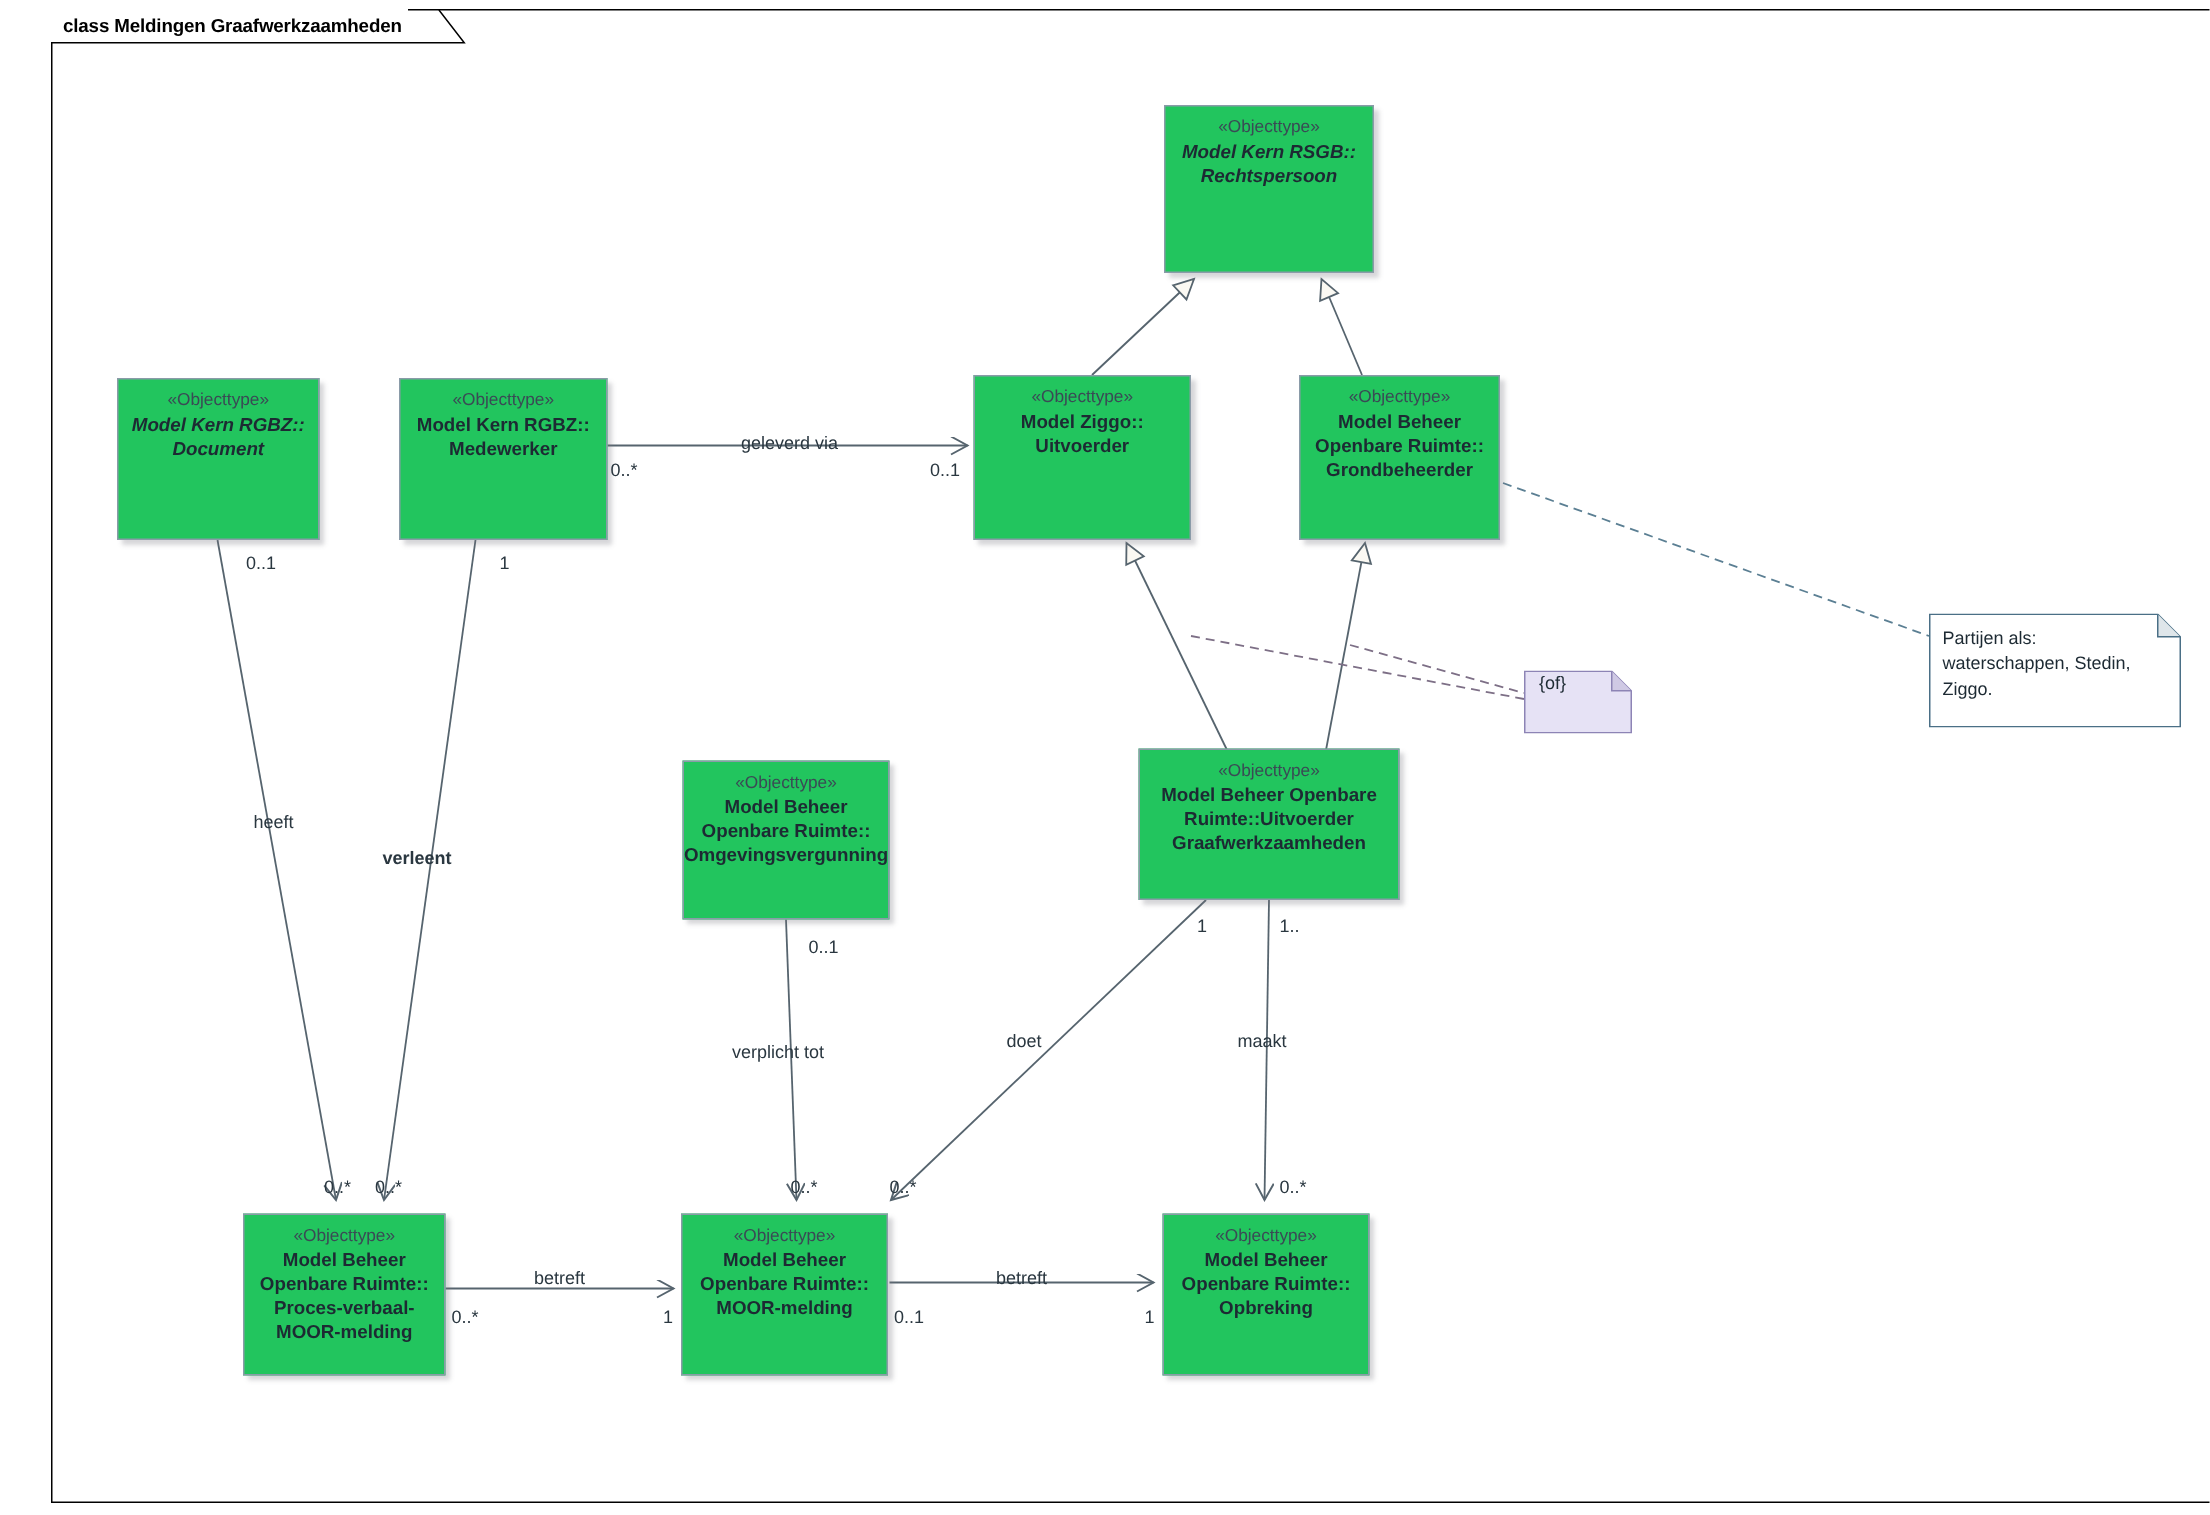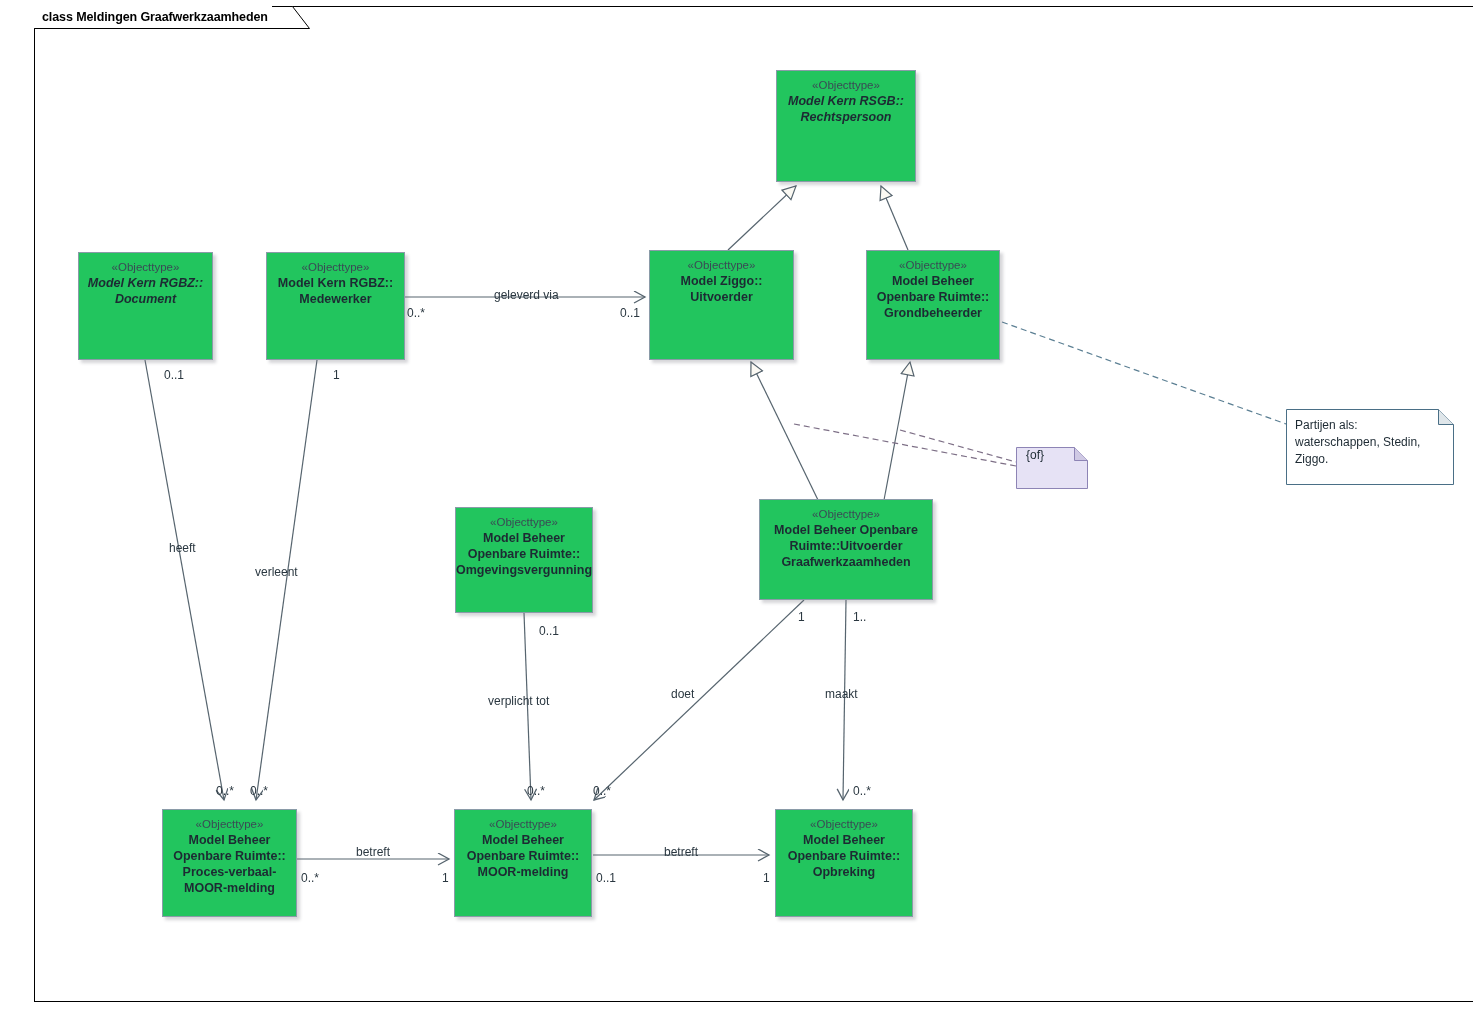--- a/index.html
+++ b/index.html
@@ -300,21 +300,21 @@
   <div class="uml-note" style="left:988px; top:447px; width:72px; height:42px;">
     <svg width="72" height="42">
       <path d="M0.5,0.5 L58.5,0.5 L71.5,13.5 L71.5,41.5 L0.5,41.5 Z" fill="#e6e2f5" stroke="#8d84b5" stroke-width="1"></path>
       <path d="M58.5,0.5 L58.5,13.5 L71.5,13.5" fill="#cfc9e4" stroke="#8d84b5" stroke-width="1"></path>
     </svg>
     <div class="note-text constraint">{of}</div>
   </div>
 
   <div class="edge-label" style="left:466px; top:288px;">geleverd via</div>
   <div class="edge-label" style="left:141px; top:541px;">heeft</div>
-  <div class="edge-label" style="left:227px; top:565px;">verleent</div>
+  <div class="edge-label" style="left:227px; top:565px;font-weight:bold;">verleent</div>
   <div class="edge-label" style="left:460px; top:694px;">verplicht tot</div>
   <div class="edge-label" style="left:643px; top:687px;">doet</div>
   <div class="edge-label" style="left:797px; top:687px;">maakt</div>
   <div class="edge-label" style="left:328px; top:845px;">betreft</div>
   <div class="edge-label" style="left:636px; top:845px;">betreft</div>
 
   <div class="mult-label" style="left:379px; top:306px;">0..*</div>
   <div class="mult-label" style="left:592px; top:306px;">0..1</div>
 
   <div class="mult-label" style="left:136px; top:368px;">0..1</div>

